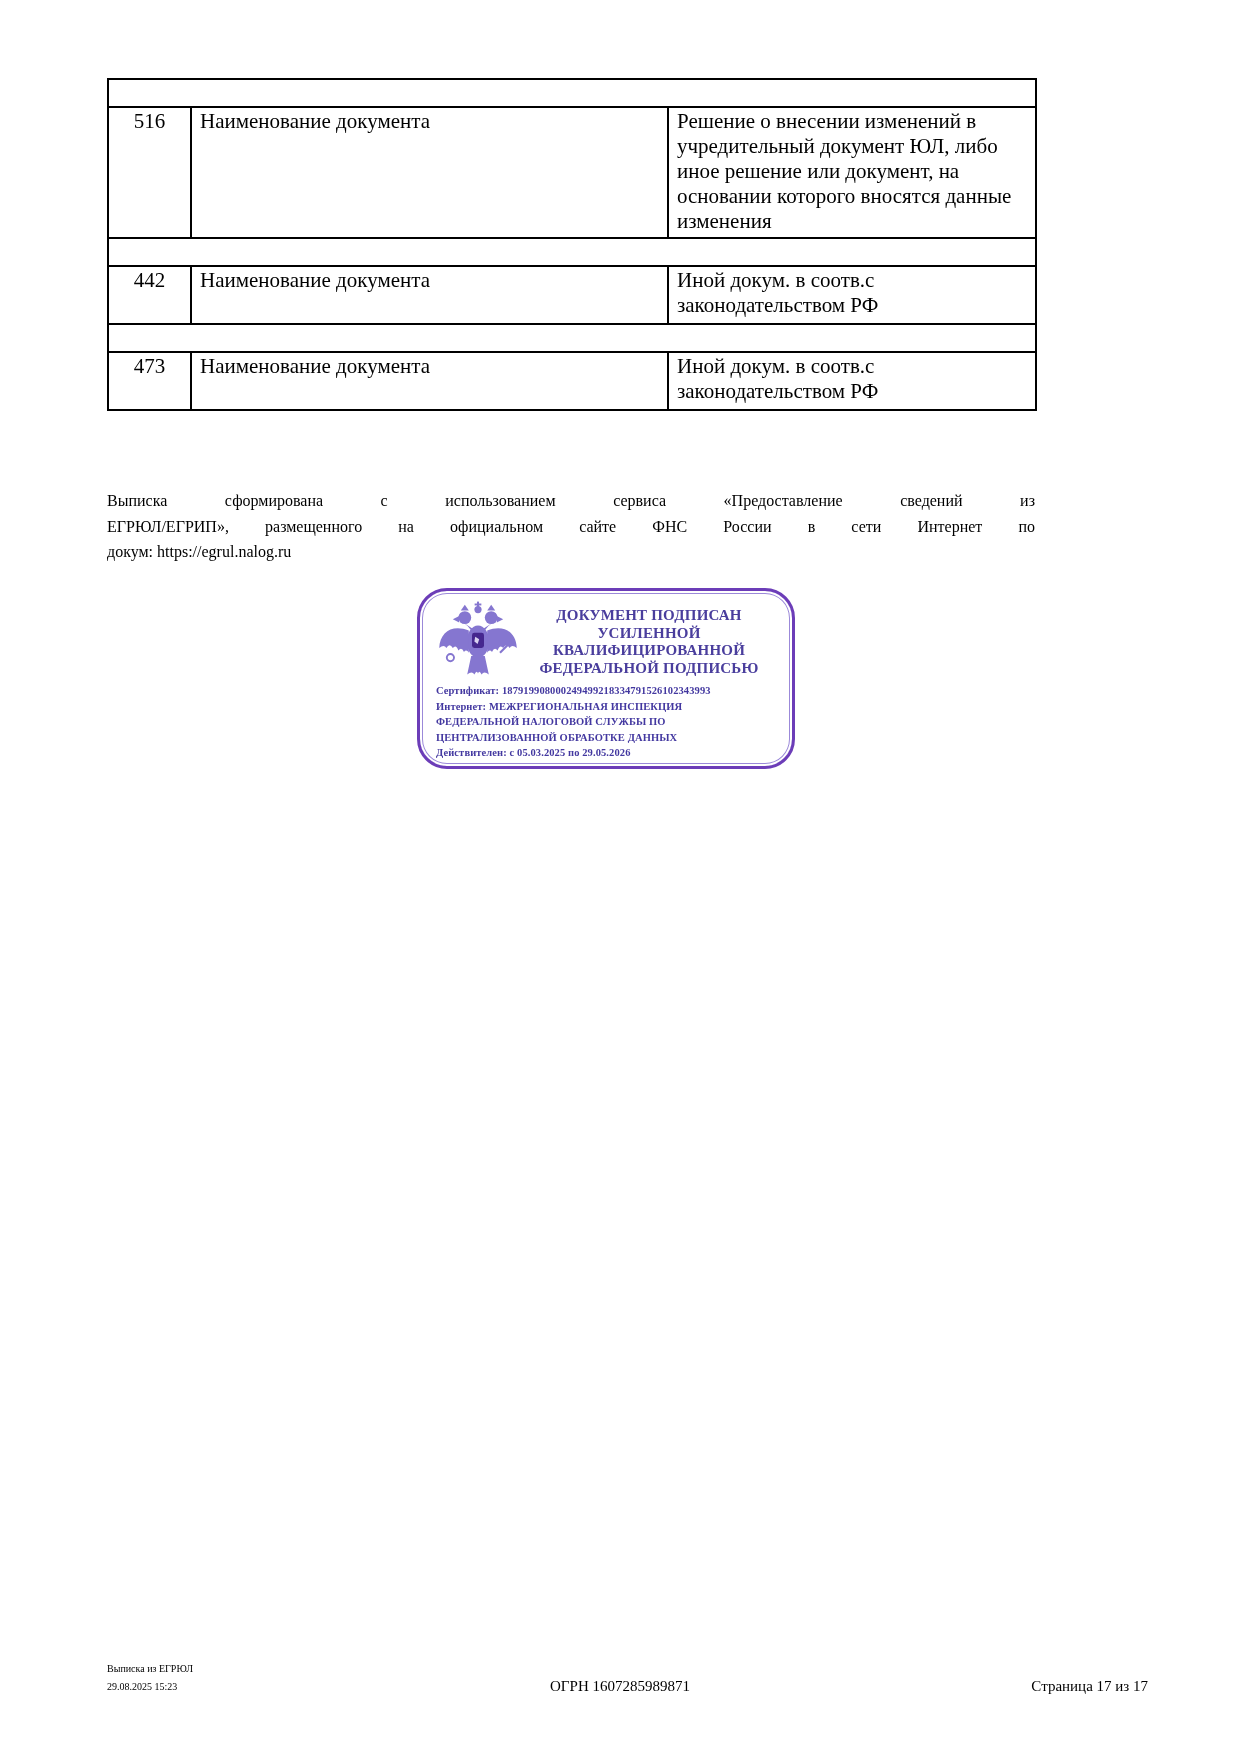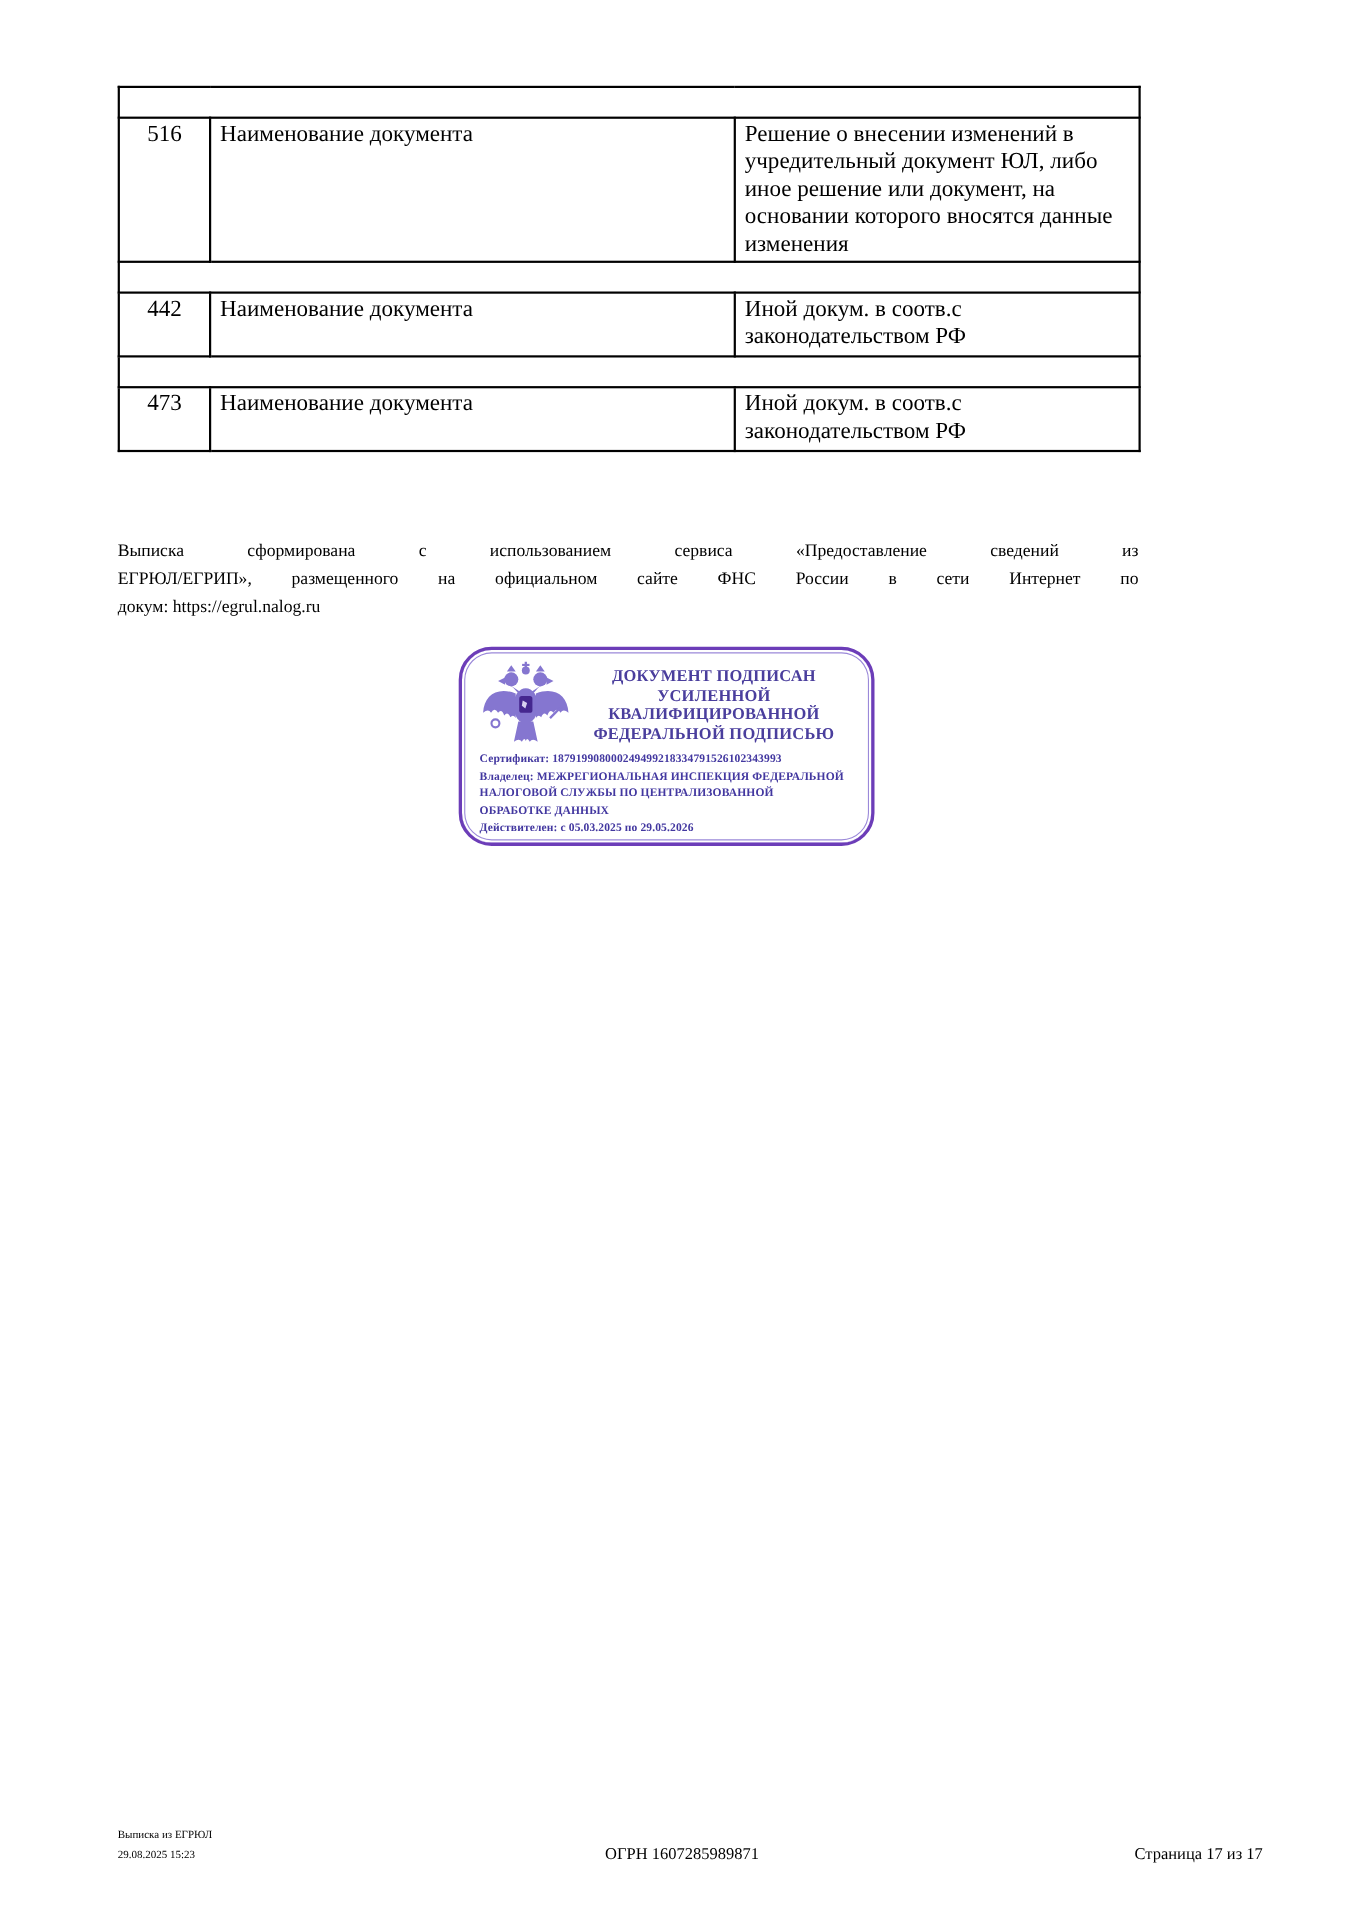--- a/index.html
+++ b/index.html
@@ -120,21 +120,21 @@
         <path d="M49 46 l5 3 -2 6 -4 -3 z" fill="#d8d1f0"></path>
       </svg>
       <div class="stamp-title">
         <div>ДОКУМЕНТ ПОДПИСАН</div>
         <div>УСИЛЕННОЙ КВАЛИФИЦИРОВАННОЙ</div>
         <div>ФЕДЕРАЛЬНОЙ ПОДПИСЬЮ</div>
       </div>
     </div>
     <div class="stamp-info">
       <div><span>Сертификат:</span> <span>187919908000249499218334791526102343993</span></div>
-      <div><span>Владелец:</span> <span>МЕЖРЕГИОНАЛЬНАЯ ИНСПЕКЦИЯ ФЕДЕРАЛЬНОЙ НАЛОГОВОЙ СЛУЖБЫ ПО ЦЕНТРАЛИЗОВАННОЙ ОБРАБОТКЕ ДАННЫХ</span></div>
+      <div><span>Интернет:</span> <span>МЕЖРЕГИОНАЛЬНАЯ ИНСПЕКЦИЯ ФЕДЕРАЛЬНОЙ НАЛОГОВОЙ СЛУЖБЫ ПО ЦЕНТРАЛИЗОВАННОЙ ОБРАБОТКЕ ДАННЫХ</span></div>
       <div><span>Действителен:</span> <span>с 05.03.2025 по 29.05.2026</span></div>
     </div>
   </div>
 
   <div class="footer-left">
     <div>Выписка из ЕГРЮЛ</div>
     <div>29.08.2025 15:23</div>
   </div>
   <div class="footer-center">ОГРН 1607285989871</div>
   <div class="footer-right">Страница 17 из 17</div>

